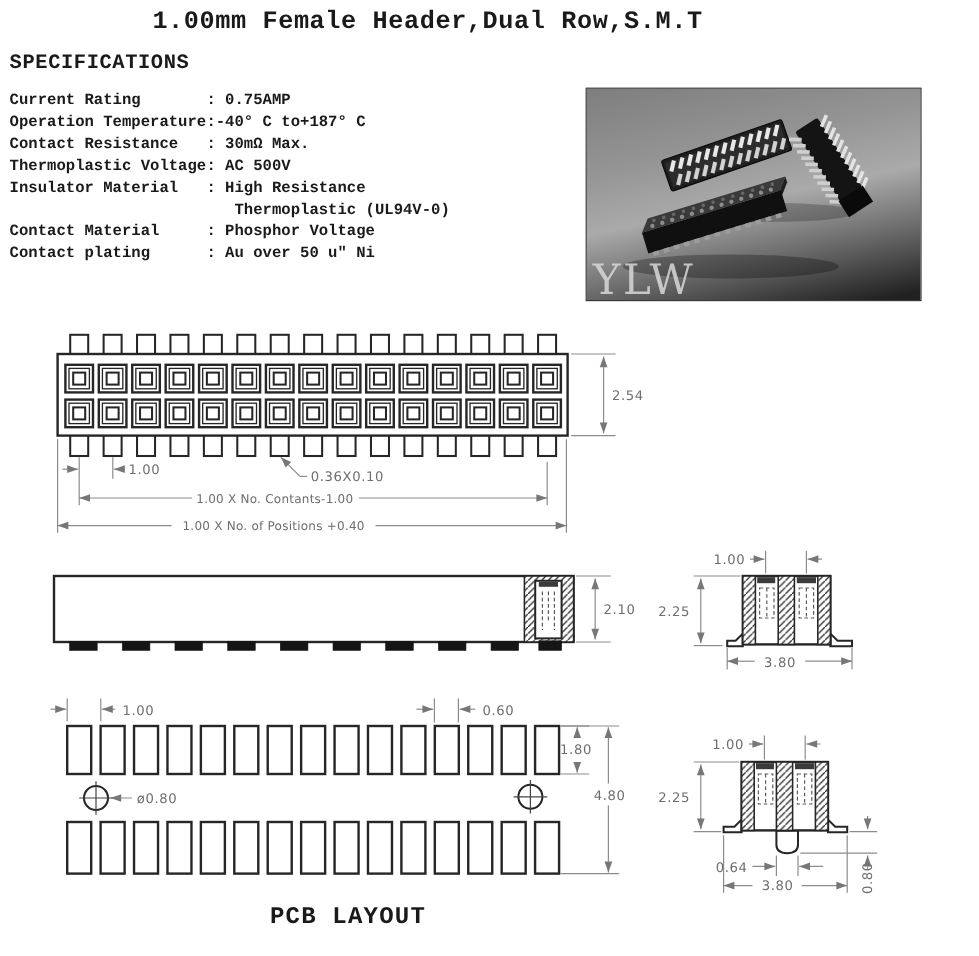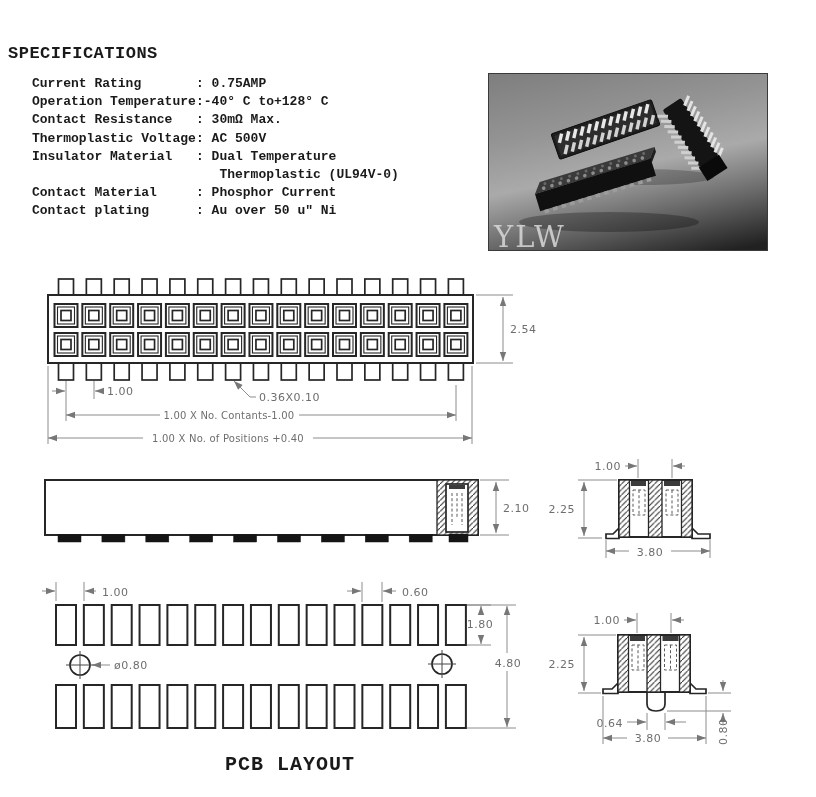--- a/index.html
+++ b/index.html
@@ -2,28 +2,28 @@
 <html><head>
 <meta charset="utf-8">
 <style>
   html,body{margin:0;padding:0;background:#ffffff;}
   #page{position:relative;width:816px;height:797px;background:#fff;overflow:hidden;
         font-family:"Liberation Mono",monospace;color:#1a1a1a;}
   .abs{position:absolute;}
   #title{left:127px;top:7px;font-size:21px;font-weight:700;letter-spacing:.5px;white-space:pre;}
   #spec-head{left:8px;top:44px;font-size:17px;font-weight:700;letter-spacing:.5px;}
   #specs{left:8px;top:75px;font-size:13px;font-weight:700;line-height:18.2px;}
-  .spec-row{white-space:pre;margin-left:24px;}
+  .spec-row{white-space:pre;}
   .spec-label{display:inline-block;width:164px;white-space:pre;vertical-align:top;}
   .spec-value{white-space:pre;}
   #photo{left:488px;top:73px;width:278px;height:176px;border:1px solid #3a3a3a;overflow:hidden;
          background:linear-gradient(168deg,#7e7e7e 0%,#949494 30%,#aaaaaa 52%,#6f6f6f 72%,#212121 97%);}
   #photo svg{position:absolute;left:0;top:0;}
   #watermark{position:absolute;left:5px;bottom:-4px;font-family:"DejaVu Serif",serif;
-             font-size:29px;color:#d9d9d9;opacity:.85;letter-spacing:2px;}
+             font-size:35px;color:#d9d9d9;opacity:.85;letter-spacing:2px;}
   #dwg{position:absolute;left:0;top:0;pointer-events:none;}
   #pcb-caption{left:190px;top:753px;width:165px;text-align:right;font-size:20px;font-weight:700;letter-spacing:1px;}
   
   .lnf{fill:#fff;stroke:#262626;stroke-width:2;}
   .t{stroke-width:1.7;}
   .lnx{fill:none;stroke:#262626;stroke-width:1.1;}
   .blk{fill:#151515;stroke:#151515;stroke-width:.5;}
   .hat{fill:url(#h1);stroke:#262626;stroke-width:1.3;}
   .ent{fill:#3b3b3b;stroke:none;}
   .dim{stroke:#8c8c8c;stroke-width:1;fill:none;}
@@ -32,30 +32,31 @@
   .dimtxt{font-family:"DejaVu Sans",sans-serif;font-size:11px;fill:#6e6e6e;letter-spacing:.5px;}
   .long{font-size:10px;letter-spacing:.2px;}
   .mid{text-anchor:middle;}
   .end{text-anchor:end;}
 </style>
 </head>
 <body>
 
 <div id="page">
 
+  <div id="title" class="abs">1.00mm Female Header,Dual Row,S.M.T</div>
   <div id="spec-head" class="abs">SPECIFICATIONS</div>
 
   <div id="specs" class="abs">
     <div class="spec-row"><span class="spec-label">Current Rating</span><span class="spec-value">: 0.75AMP</span></div>
-    <div class="spec-row"><span class="spec-label">Operation Temperature</span><span class="spec-value">:-40° C to+128° C</span></div>
+    <div class="spec-row"><span class="spec-label">Operation Temperature</span><span class="spec-value">:-40° C to+187° C</span></div>
     <div class="spec-row"><span class="spec-label">Contact Resistance</span><span class="spec-value">: 30mΩ Max.</span></div>
     <div class="spec-row"><span class="spec-label">Thermoplastic Voltage</span><span class="spec-value">: AC 500V</span></div>
-    <div class="spec-row"><span class="spec-label">Insulator Material</span><span class="spec-value">: Dual Temperature</span></div>
+    <div class="spec-row"><span class="spec-label">Insulator Material</span><span class="spec-value">: High Resistance</span></div>
     <div class="spec-row"><span class="spec-label"></span><span class="spec-value">   Thermoplastic (UL94V-0)</span></div>
-    <div class="spec-row"><span class="spec-label">Contact Material</span><span class="spec-value">: Phosphor Current</span></div>
+    <div class="spec-row"><span class="spec-label">Contact Material</span><span class="spec-value">: Phosphor Voltage</span></div>
     <div class="spec-row"><span class="spec-label">Contact plating</span><span class="spec-value">: Au over 50 u" Ni</span></div>
   </div>
 
   <div id="photo" class="abs">
     <svg width="278" height="176" viewBox="0 0 278 176">
       <ellipse cx="120" cy="148" rx="90" ry="10" fill="rgba(0,0,0,0.28)"></ellipse>
       <ellipse cx="150" cy="103" rx="75" ry="8" fill="rgba(0,0,0,0.22)"></ellipse>
       <g id="ph-a" transform="translate(62,60) rotate(-19)">
         <rect x="0" y="0" width="106" height="27" rx="2" fill="#1e1e1e" stroke="#0a0a0a"></rect>
         <rect x="2.5" y="3" width="101" height="21" fill="#2d2d2d"></rect>

